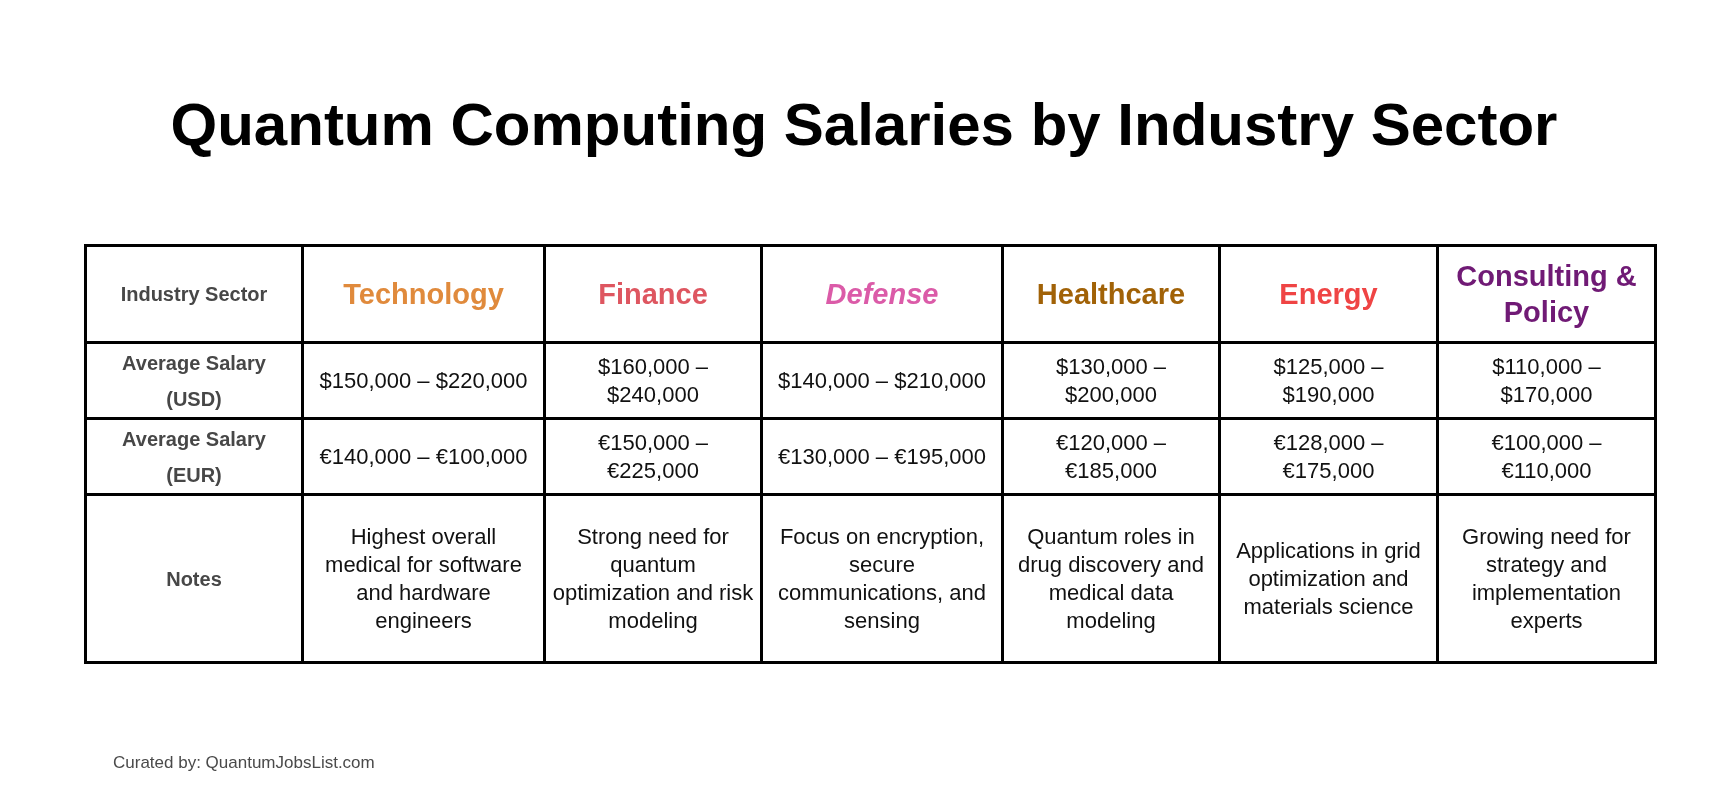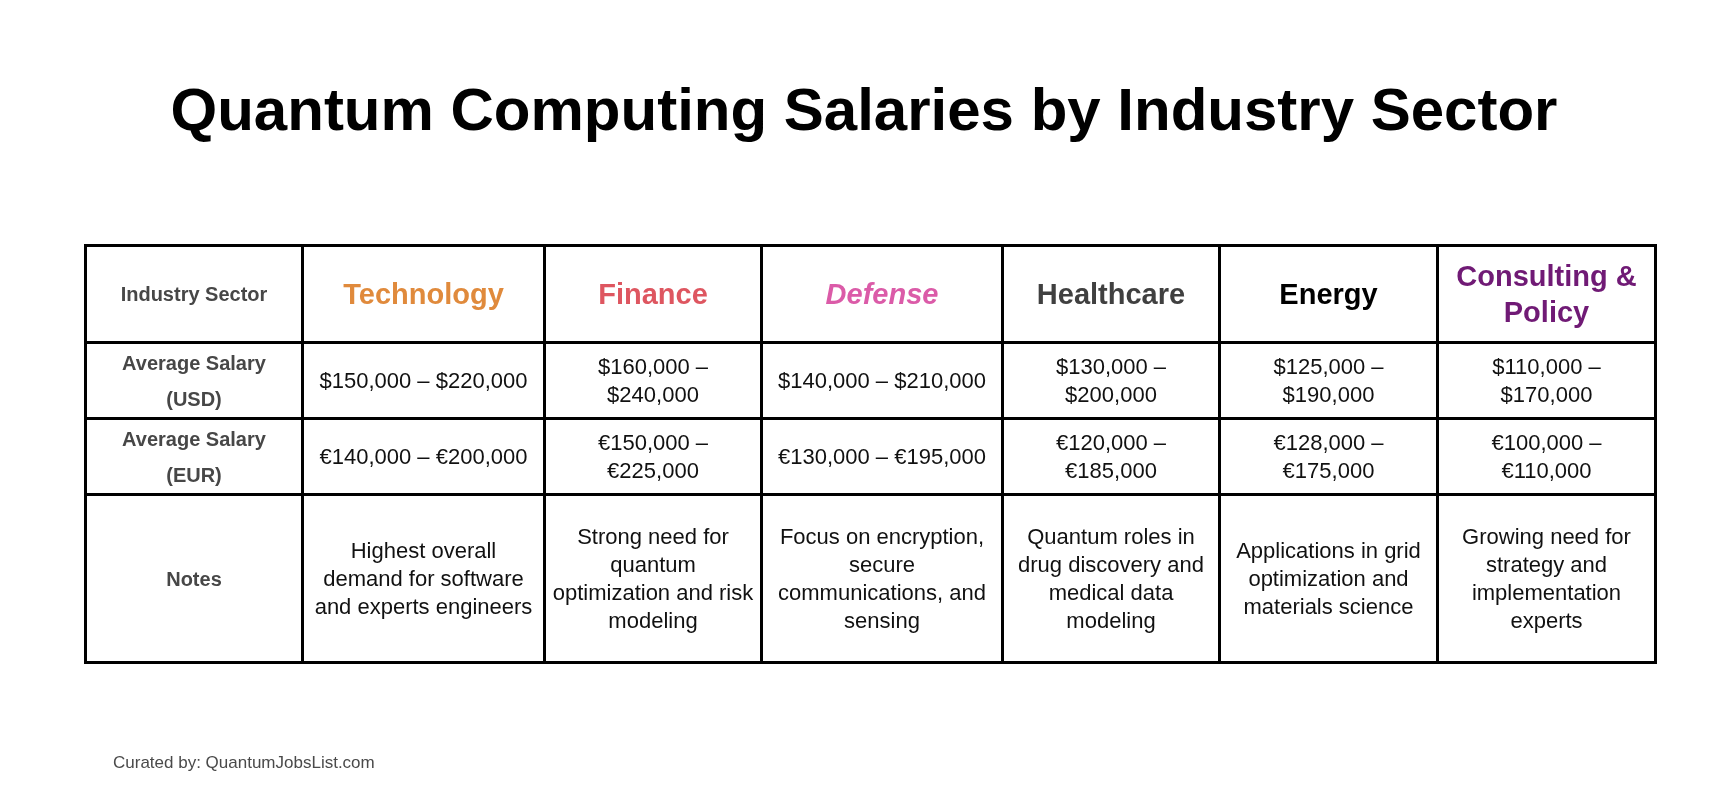--- a/index.html
+++ b/index.html
@@ -1,18 +1,18 @@
 <!DOCTYPE html>
 <html><head>
 <meta charset="utf-8">
 <style>
   html, body { margin: 0; padding: 0; background: #ffffff; }
   body { width: 1728px; height: 792px; position: relative; overflow: hidden;
          font-family: "Liberation Sans", "DejaVu Sans", sans-serif; color: #000; }
-  .title { position: absolute; left: 0; top: 75px; width: 1728px; text-align: center;
+  .title { position: absolute; left: 0; top: 90px; width: 1728px; text-align: center;
            font-size: 60px; font-weight: bold; letter-spacing: 0px; }
   table.grid { position: absolute; left: 84px; top: 244px; width: 1570px;
                border-collapse: collapse; table-layout: fixed; }
   table.grid td, table.grid th { border: 3px solid #000; text-align: center; vertical-align: middle;
                padding: 0 6px; }
   tr.head { height: 97px; }
   tr.usd, tr.eur { height: 76px; }
   tr.notes { height: 168px; }
   .rowlabel { font-size: 20px; font-weight: bold; color: #474747; line-height: 36px; }
   .sector { font-size: 29px; font-weight: bold; line-height: 36px; }
@@ -34,45 +34,45 @@
       <col style="width:217px">
       <col style="width:218px">
       <col style="width:218px">
   </colgroup>
   <tbody>
       <tr class="head">
     <td class="rowlabel">Industry Sector</td>
     <td class="sector" style="color: rgb(224, 138, 60);">Technology</td>
     <td class="sector" style="color: rgb(222, 86, 96);">Finance</td>
     <td class="sector" style="color: rgb(219, 91, 168); font-style: italic;">Defense</td>
-    <td class="sector" style="color: #404040;">Healthcare</td>
-    <td class="sector" style="color: #000000;">Energy</td>
+    <td class="sector" style="color: #a16207;">Healthcare</td>
+    <td class="sector" style="color: #ef4444;">Energy</td>
     <td class="sector" style="color: #701a75;">Consulting &amp; Policy</td>
   </tr>
   <tr class="usd">
     <td class="rowlabel">Average Salary (USD)</td>
     <td class="val">$150,000 – $220,000</td>
     <td class="val">$160,000 – $240,000</td>
     <td class="val">$140,000 – $210,000</td>
     <td class="val">$130,000 – $200,000</td>
     <td class="val">$125,000 – $190,000</td>
     <td class="val">$110,000 – $170,000</td>
   </tr>
   <tr class="eur">
     <td class="rowlabel">Average Salary (EUR)</td>
-    <td class="val">€140,000 – €200,000</td>
+    <td class="val">€140,000 – €100,000</td>
     <td class="val">€150,000 – €225,000</td>
     <td class="val">€130,000 – €195,000</td>
     <td class="val">€120,000 – €185,000</td>
     <td class="val">€128,000 – €175,000</td>
     <td class="val">€100,000 – €110,000</td>
   </tr>
   <tr class="notes">
     <td class="rowlabel">Notes</td>
-    <td class="note">Highest overall demand for software and experts engineers</td>
+    <td class="note">Highest overall medical for software and hardware engineers</td>
     <td class="note">Strong need for quantum optimization and risk modeling</td>
     <td class="note">Focus on encryption, secure communications, and sensing</td>
     <td class="note">Quantum roles in drug discovery and medical data modeling</td>
     <td class="note">Applications in grid optimization and materials science</td>
     <td class="note">Growing need for strategy and implementation experts</td>
   </tr>
 </tbody>
   </table>
 
 <div class="footer">Curated by: QuantumJobsList.com</div>

